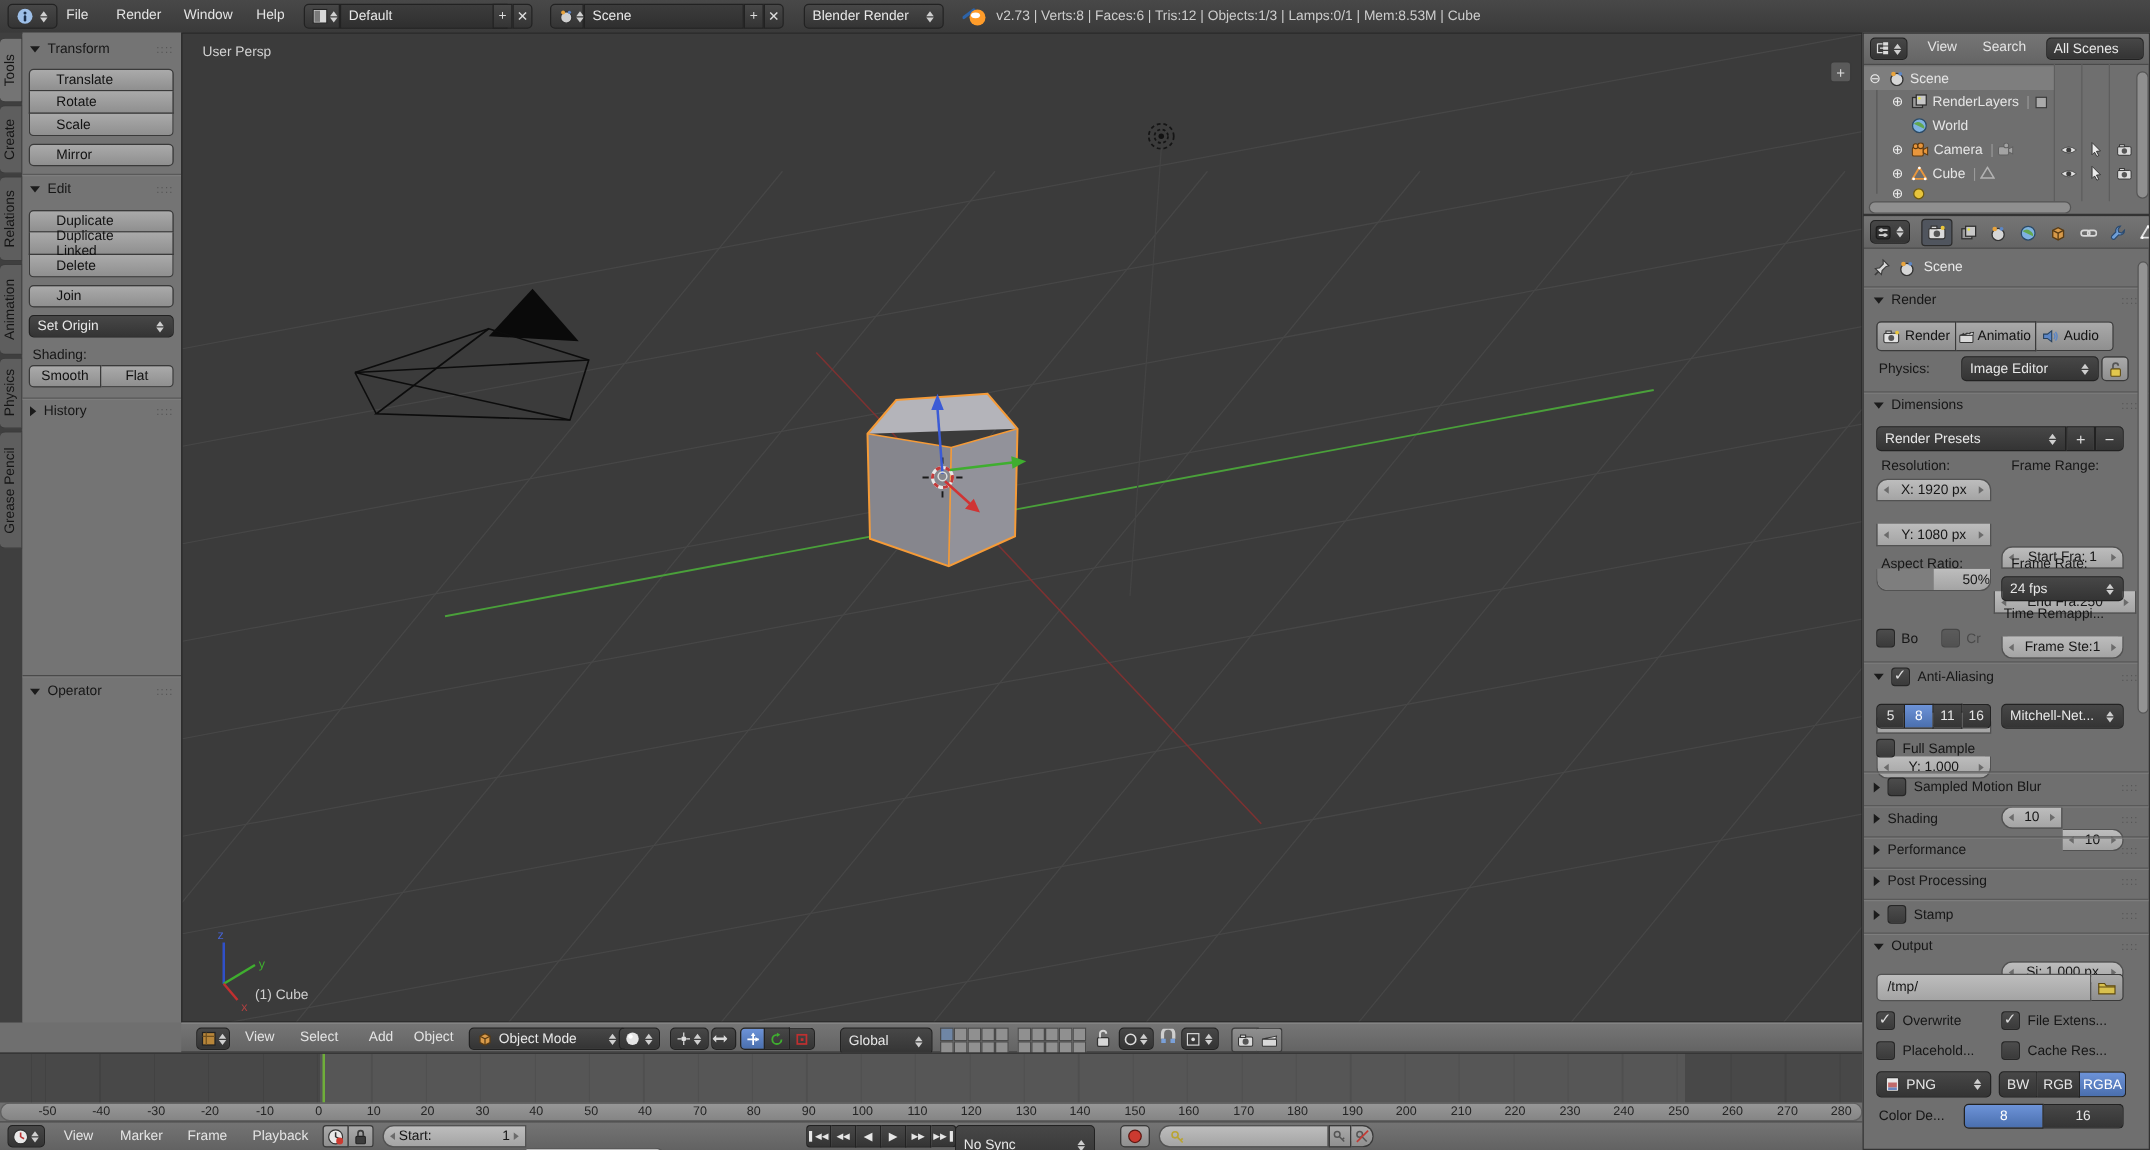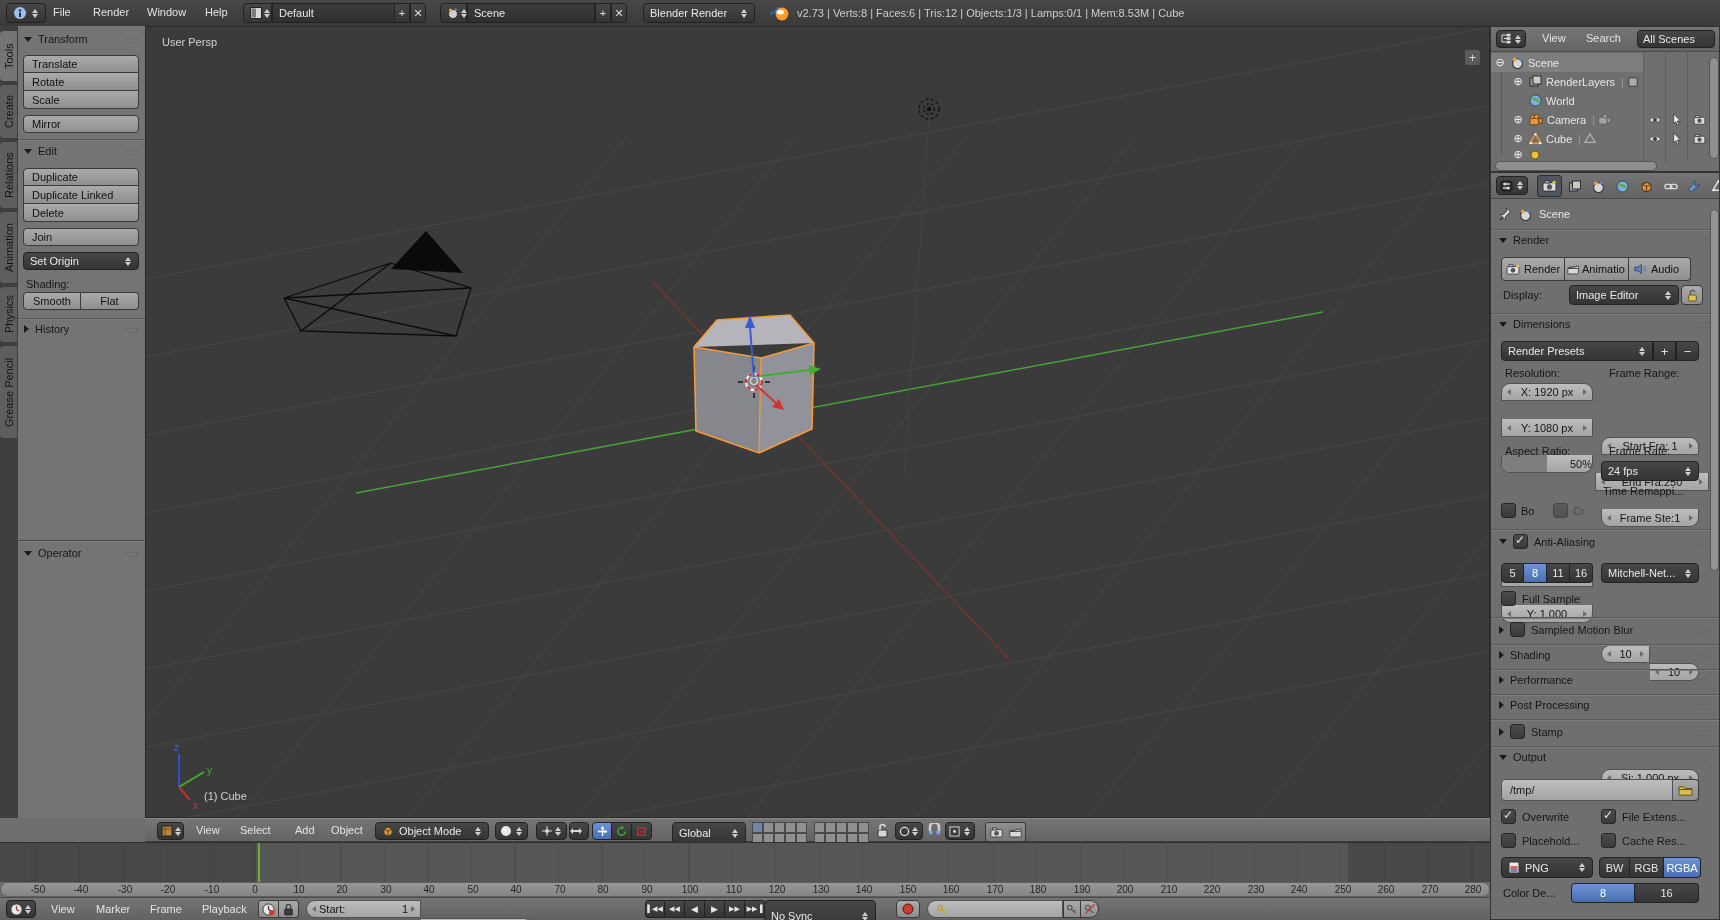--- a/index.html
+++ b/index.html
@@ -3,21 +3,21 @@
 <meta charset="utf-8">
 <style>
   html,body{margin:0;padding:0;background:#1d1d1d}
   #app{position:relative;width:1720px;height:920px;overflow:hidden;
        font-family:"Liberation Sans",sans-serif;font-size:11px;color:#1c1c1c;
        background:#6f6f6f;-webkit-font-smoothing:antialiased}
   .abs{position:absolute}
   .flex{display:flex;align-items:center}
   
   .btn{background:linear-gradient(#aaaaaa,#8f8f8f);border:1px solid #3a3a3a;border-radius:4px;
-       color:#111;display:flex;align-items:center;box-sizing:border-box;padding:0 8px}
+       color:#111;display:flex;align-items:center;box-sizing:border-box;padding:0 21px}
   .btn.center{justify-content:center}
   .dd{background:linear-gradient(#474747,#343434);border:1px solid #222;border-radius:4px;
       color:#e8e8e8;display:flex;align-items:center;box-sizing:border-box;padding:0 6px}
   .fieldp{background:linear-gradient(#bdbdbd,#a4a4a4);border:1px solid #525252;border-radius:10px;
       color:#161616;display:flex;align-items:center;justify-content:center;box-sizing:border-box;position:relative}
   .fieldsq{background:linear-gradient(#bdbdbd,#a4a4a4);border:1px solid #525252;border-radius:4px;
       color:#161616;display:flex;align-items:center;box-sizing:border-box;padding:0 8px}
   .num::before{content:"";position:absolute;left:5px;top:50%;margin-top:-3px;
       border-top:3px solid transparent;border-bottom:3px solid transparent;border-right:4px solid #6b6b6b}
   .num::after{content:"";position:absolute;right:5px;top:50%;margin-top:-3px;
@@ -293,21 +293,21 @@
             <rect x="1" y="1" width="10" height="10" fill="#b8863a" stroke="#222"></rect>
             <path d="M1 4 H11 M4 1 V11" stroke="#70501f"></path>
           </svg>
       </span>
         <span class="ud"></span>
     </div>
     <span class="abs menu" style="left:44px;top:5px">View</span>
     <span class="abs menu" style="left:88px;top:5px">Select</span>
     <span class="abs menu" style="left:143px;top:5px">Add</span>
     <span class="abs menu" style="left:179px;top:5px">Object</span>
-    <div class="abs dd" style="left:230px;top:3px;width:114px;height:18px">
+    <div class="abs dd" style="left:230px;top:3px;width:126px;height:18px">
       <span class="icon" style="margin-right:5px">
         <svg width="12" height="12" viewBox="0 0 12 12">
             <polygon points="2,4 6,2 10,4 10,9 6,11 2,9" fill="#d89a4a" stroke="#5a3c14"></polygon>
             <path d="M2 4 L6 6 L10 4 M6 6 V11" stroke="#5a3c14" fill="none"></path>
           </svg>
       </span>
       <span>Object Mode</span>
       <span class="ud"></span>
     </div>
     <div class="abs dd" style="left:350px;top:3px;width:33px;height:18px;padding:0 4px">
@@ -822,21 +822,21 @@
     </div>
     <div class="abs btn" style="left:138px;top:84px;width:62px;height:24px;border-radius:0 4px 4px 0;border-left:none;padding:0 5px;gap:4px">
       <span class="icon">
         <svg width="13" height="12" viewBox="0 0 15 13">
             <path d="M1 4.5 H4.5 L8.5 1.5 V11.5 L4.5 8.5 H1 Z" fill="#5b86c6" stroke="#27415e"></path>
             <path d="M10.5 4 Q12.5 6.5 10.5 9 M12 2.5 Q15 6.5 12 10.5" stroke="#5b86c6" fill="none" stroke-width="1.3"></path>
           </svg>
       </span>
       <span>Audio</span>
     </div>
-    <div class="abs" style="left:12px;top:116px;color:#161616">Display:</div>
+    <div class="abs" style="left:12px;top:116px;color:#161616">Physics:</div>
     <div class="abs dd" style="left:78px;top:112px;width:110px;height:20px">
       <span>Image Editor</span>
       <span class="ud"></span>
     </div>
     <div class="abs btn center icon" style="left:190px;top:112px;width:22px;height:20px;padding:0">
       <svg width="11" height="13" viewBox="0 0 13 15">
           <rect x="2" y="7" width="9" height="7" rx="1" fill="#e2c84e" stroke="#5e4a10"></rect>
           <path d="M4 7 V4 a2.5 2.5 0 0 1 5 0" fill="none" stroke="#555" stroke-width="1.6"></path>
         </svg>
     </div>

